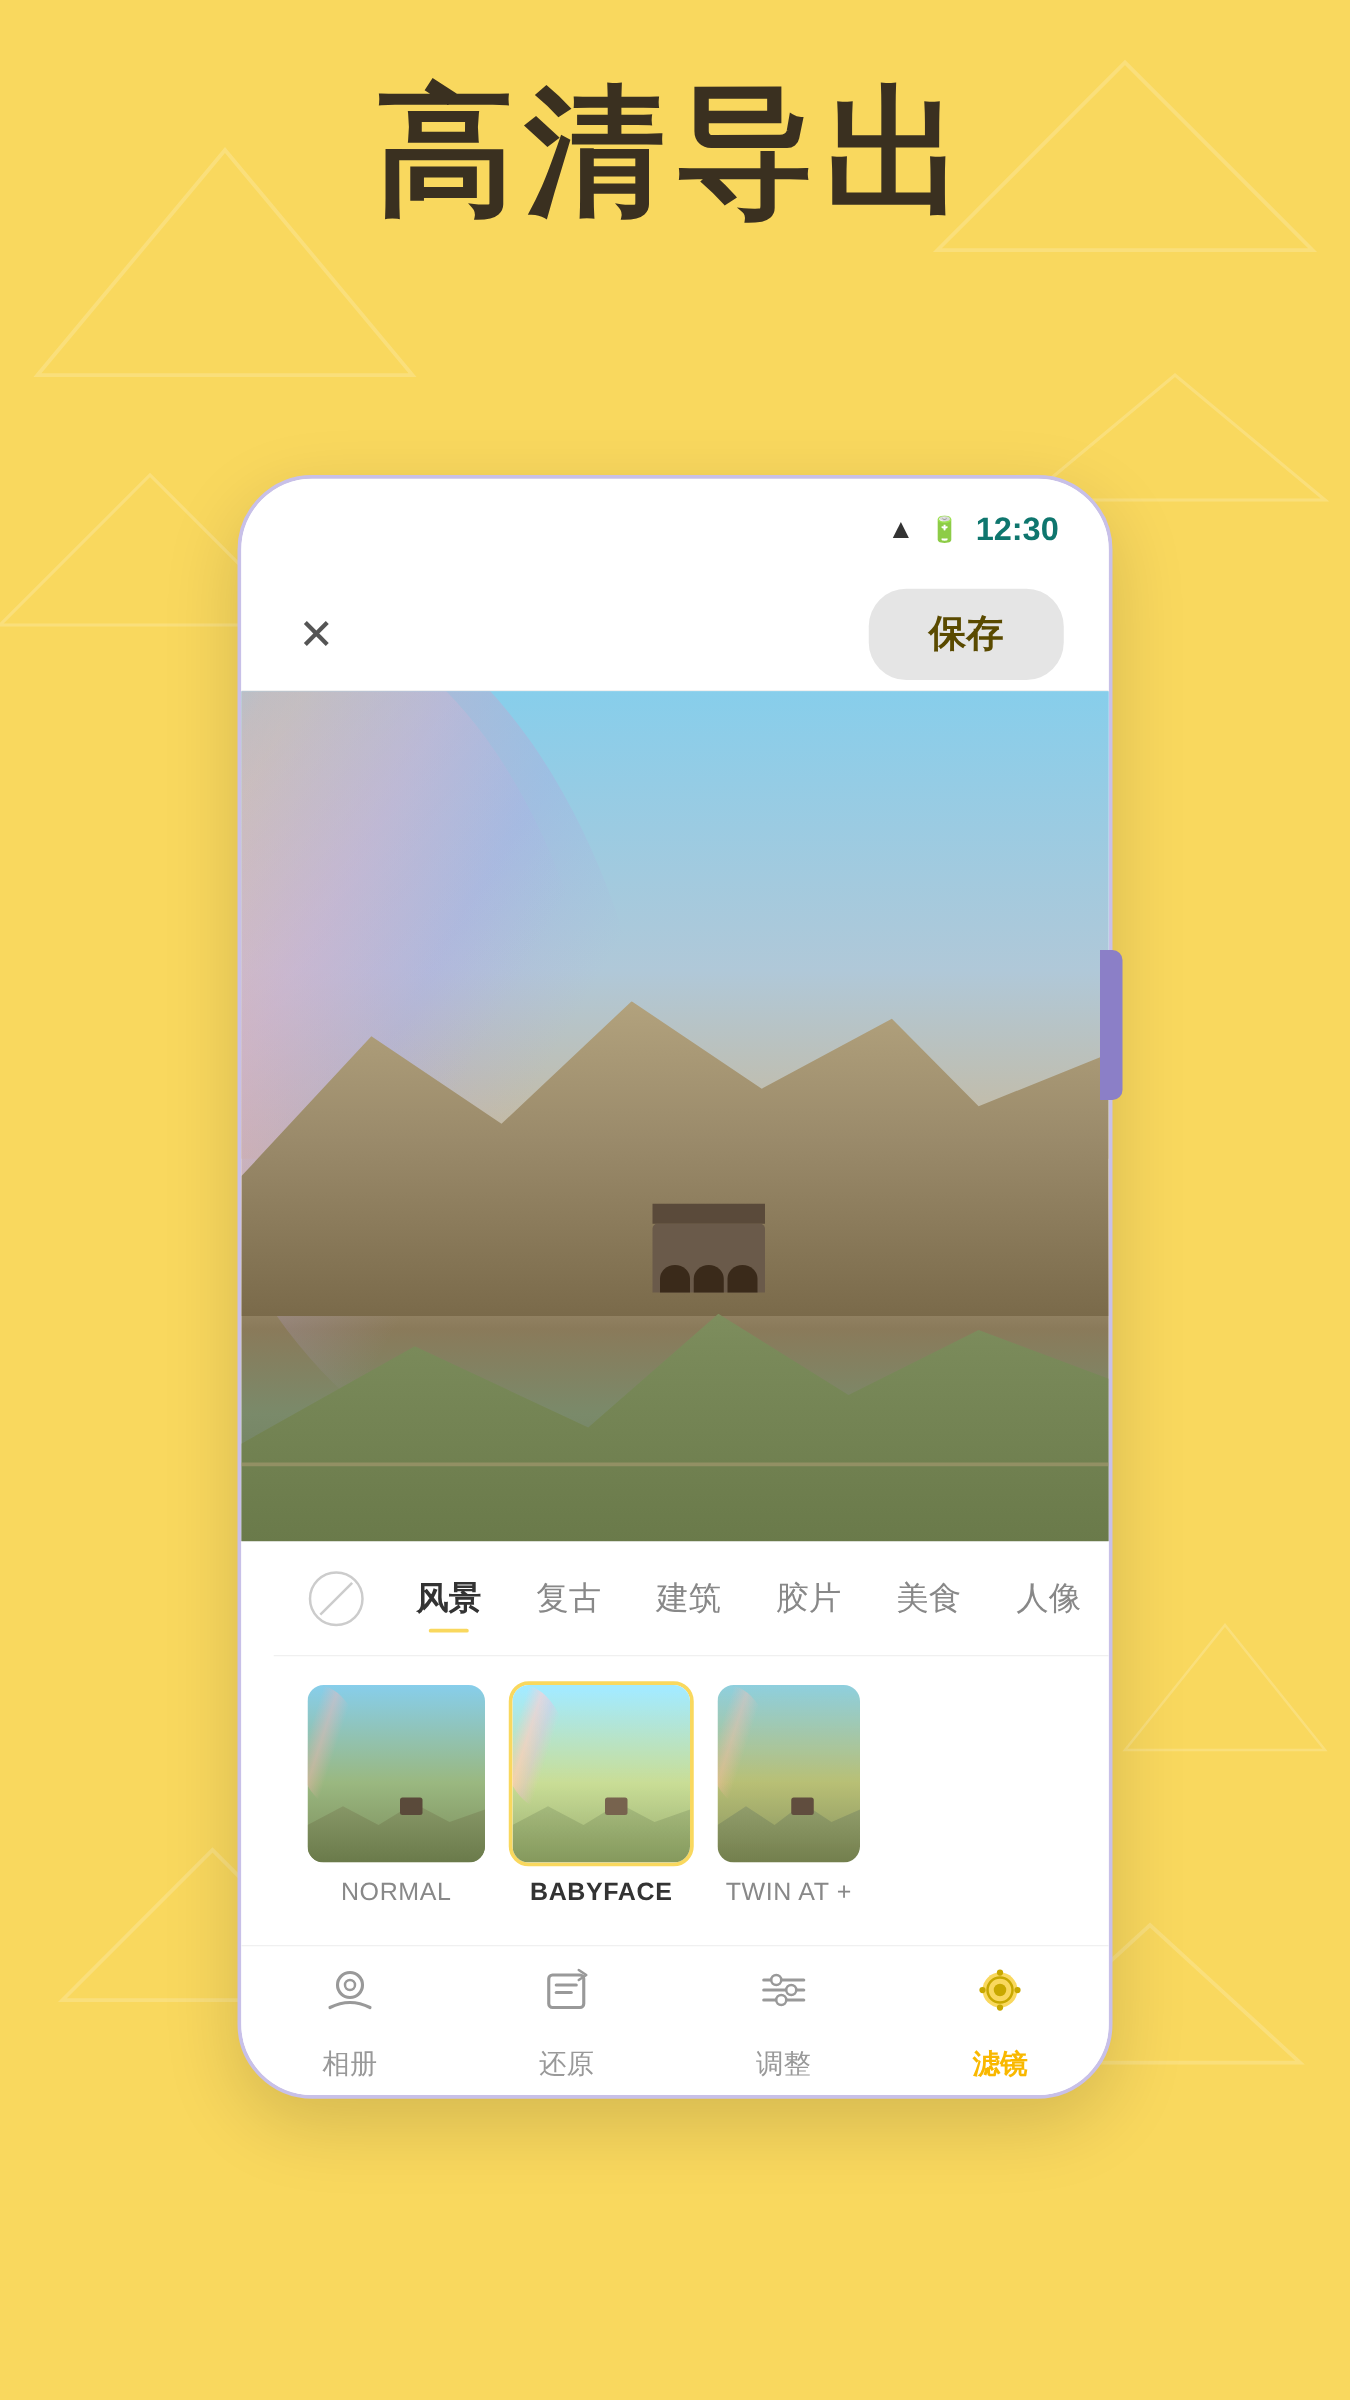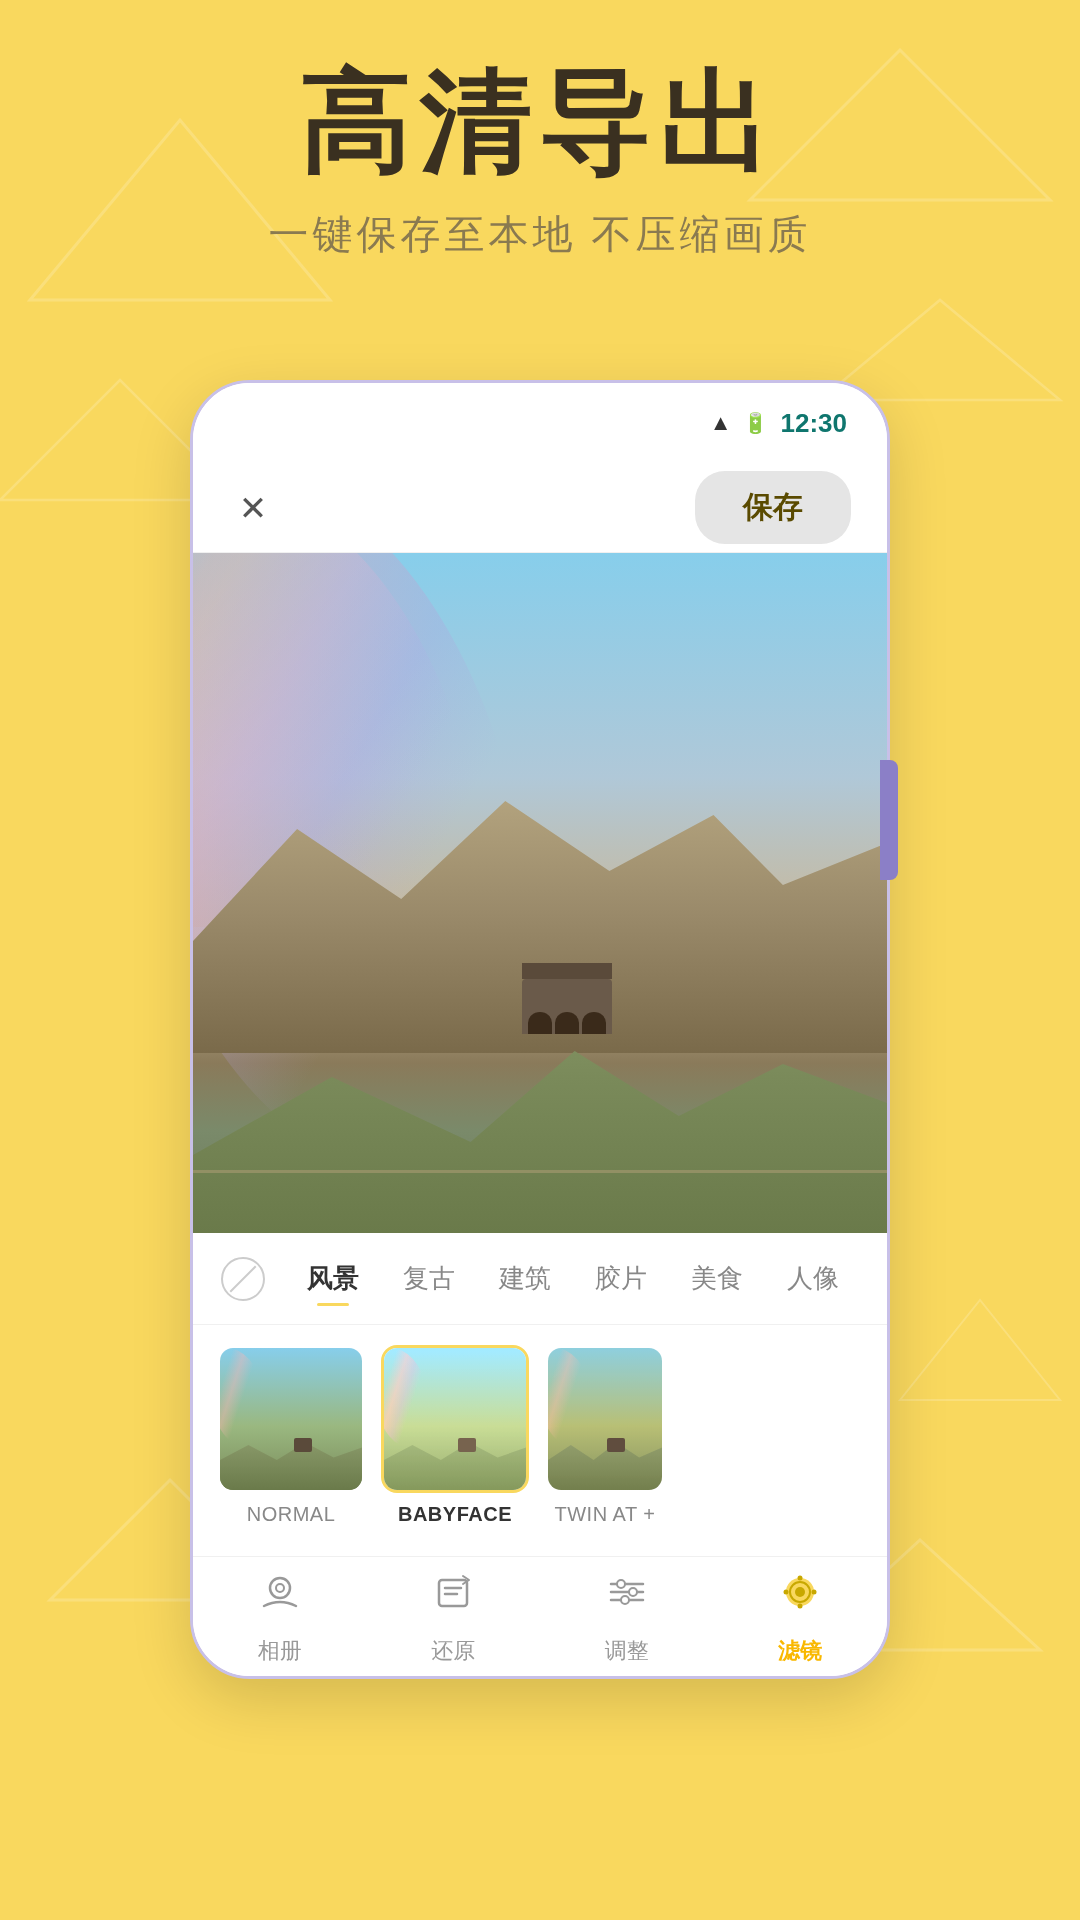--- a/index.html
+++ b/index.html
@@ -213,20 +213,21 @@
     .building-roof {
       width: 100%;
       height: 16px;
       background: #5a4a3a;
     }
 
     
     .filter-section {
       background: #ffffff;
       padding-bottom: 10px;
+      padding-left: 26px;
     }
 
     .filter-categories {
       display: flex;
       align-items: center;
       padding: 20px 28px;
       gap: 0;
       border-bottom: 1px solid #f0f0f0;
       overflow: hidden;
     }
@@ -375,21 +376,20 @@
   <polygon points="750,200 900,50 1050,200" fill="none" stroke="#ffffff" stroke-width="3"></polygon>
   <polygon points="0,500 120,380 240,500" fill="none" stroke="#ffffff" stroke-width="2.5"></polygon>
   <polygon points="820,400 940,300 1060,400" fill="none" stroke="#ffffff" stroke-width="2.5"></polygon>
   <polygon points="50,1600 170,1480 290,1600" fill="none" stroke="#ffffff" stroke-width="3"></polygon>
   <polygon points="800,1650 920,1540 1040,1650" fill="none" stroke="#ffffff" stroke-width="3"></polygon>
   <polygon points="900,1400 980,1300 1060,1400" fill="none" stroke="#ffffff" stroke-width="2"></polygon>
 </svg>
 
 <div class="hero-section">
   <div class="hero-title">高清导出</div>
-  <div class="hero-subtitle">一键保存至本地 不压缩画质</div>
 </div>
 
 <div class="phone-wrap">
 
   <div class="side-tab"></div>
 
   <div class="phone-outer">
 
     <div class="status-bar">
       <span style="font-size:22px;color:#333;">▲</span>

